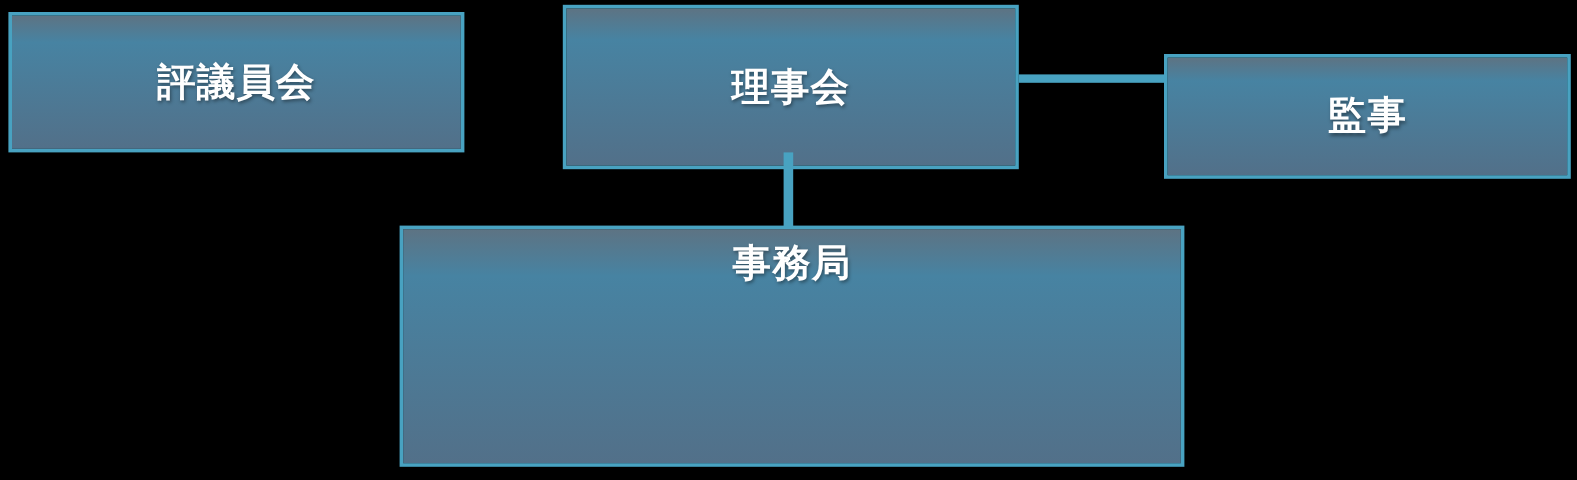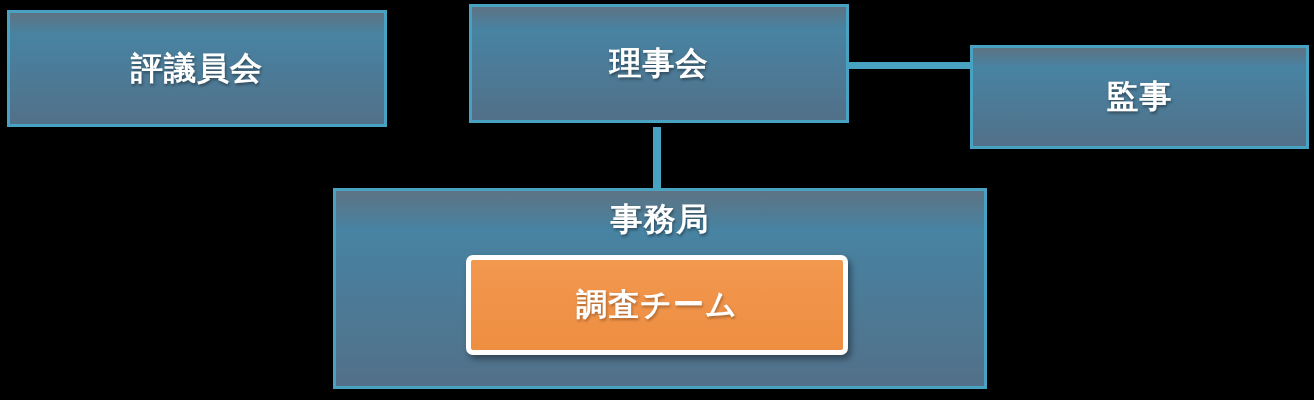--- a/index.html
+++ b/index.html
@@ -29,21 +29,21 @@
   }
   .node .label {
     color: var(--text, #ffffff);
     font-weight: bold;
     font-size: 32px;
     letter-spacing: 1px;
     text-shadow: 1px 2px 3px rgba(0,0,0,0.40);
     white-space: nowrap;
   }
   .box-councilors  { left: 7px;   top: 10px;  width: 380px; height: 117px; }
-  .box-directors   { left: 469px; top: 4px;   width: 380px; height: 119px; }
+  .box-directors   { left: 469px; top: 4px;   width: 380px; height: 137px; }
   .box-auditor     { left: 970px; top: 13px;  width: 339px; height: 104px; margin-top: 32px; }
   .box-secretariat {
     left: 333px; top: 188px; width: 654px; height: 201px;
     align-items: flex-start;
     justify-content: center;
   }
   .box-secretariat .label {
     margin-top: 7px;
   }
   .connector {
@@ -92,17 +92,14 @@
     <span class="label">監事</span>
   </div>
 
   <div class="connector connector-h"></div>
   <div class="connector connector-v"></div>
 
   <div class="node box-secretariat">
     <span class="label">事務局</span>
   </div>
 
-  <div class="box-team">
-    <span class="label">調査チーム</span>
-  </div>
 
 </div>
 
 </body></html>

